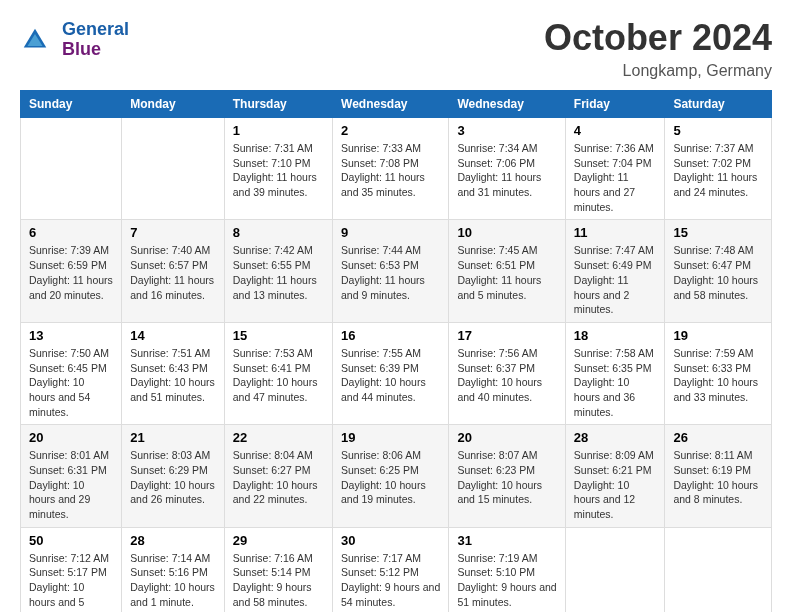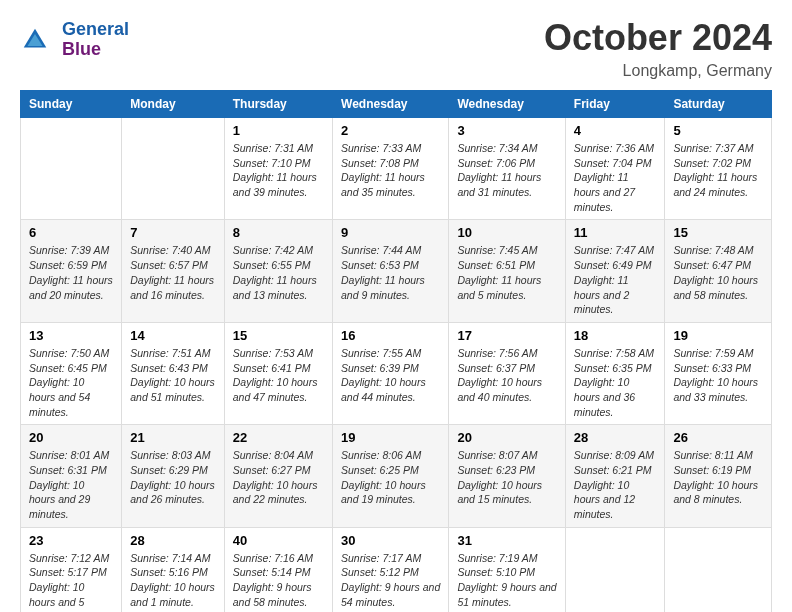--- a/index.html
+++ b/index.html
@@ -78,21 +78,20 @@
     }
     .day-number {
       font-weight: bold;
       font-size: 13px;
       margin-bottom: 3px;
     }
     .day-info {
       color: #333;
       font-size: 10.5px;
       line-height: 1.4;
-      font-style: italic;
     }
     .empty-cell { background: #fff; }
   </style>
 </head>
 <body>
 
 <div class="header">
   <div class="logo">
     <svg class="logo-icon" viewBox="0 0 40 40">
       <polygon points="20,5 35,30 5,30" fill="#1a6bb5"></polygon>
@@ -231,29 +230,29 @@
           <div class="day-number">28</div>
           <div class="day-info">Sunrise: 8:09 AM<br>Sunset: 6:21 PM<br>Daylight: 10 hours and 12 minutes.</div>
         </td>
         <td>
           <div class="day-number">26</div>
           <div class="day-info">Sunrise: 8:11 AM<br>Sunset: 6:19 PM<br>Daylight: 10 hours and 8 minutes.</div>
         </td>
       </tr>
       <tr>
         <td>
-          <div class="day-number">23</div>
+          <div class="day-number">50</div>
           <div class="day-info">Sunrise: 7:12 AM<br>Sunset: 5:17 PM<br>Daylight: 10 hours and 5 minutes.</div>
         </td>
         <td>
           <div class="day-number">28</div>
           <div class="day-info">Sunrise: 7:14 AM<br>Sunset: 5:16 PM<br>Daylight: 10 hours and 1 minute.</div>
         </td>
         <td>
-          <div class="day-number">40</div>
+          <div class="day-number">29</div>
           <div class="day-info">Sunrise: 7:16 AM<br>Sunset: 5:14 PM<br>Daylight: 9 hours and 58 minutes.</div>
         </td>
         <td>
           <div class="day-number">30</div>
           <div class="day-info">Sunrise: 7:17 AM<br>Sunset: 5:12 PM<br>Daylight: 9 hours and 54 minutes.</div>
         </td>
         <td>
           <div class="day-number">31</div>
           <div class="day-info">Sunrise: 7:19 AM<br>Sunset: 5:10 PM<br>Daylight: 9 hours and 51 minutes.</div>
         </td>

